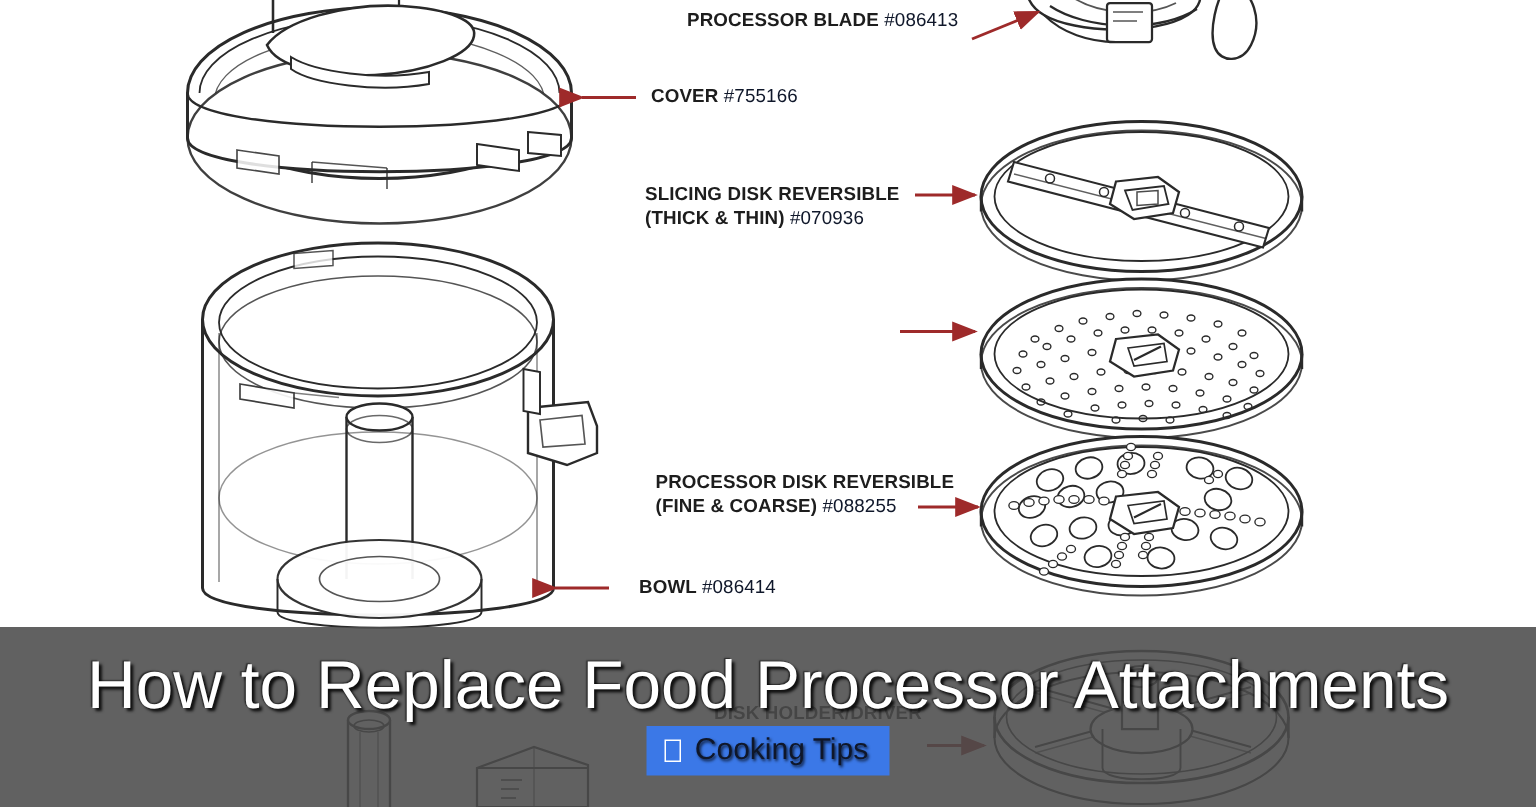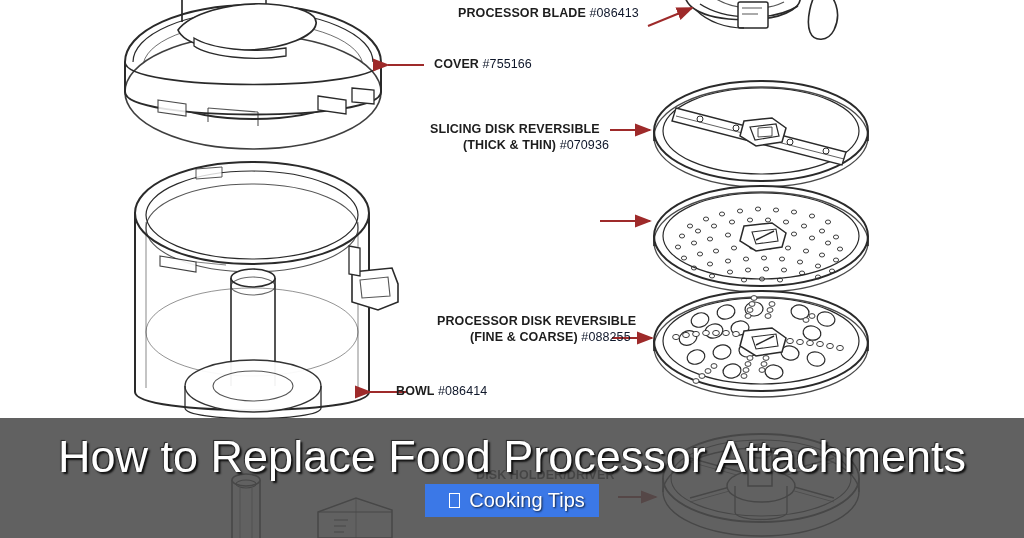--- a/index.html
+++ b/index.html
@@ -17,21 +17,21 @@
   
   .callout{
     position:absolute;
     color:#1d1d1d;
     font-weight:700;
     font-size:12.5px;
     letter-spacing:.1px;
     line-height:15.5px;
     white-space:nowrap;
   }
-  .callout .sub{font-weight:700;margin-left:33px;}
+  .callout .sub{font-weight:700;}
   .callout .num{font-weight:500;color:#0f172a;}
 
   
   #overlay{
     position:absolute;left:0;top:418px;width:1024px;height:120px;
     background:#4b4b4b;
     opacity:.88;
   }
   #overlay-content{
     position:absolute;left:0;top:418px;width:1024px;height:120px;
@@ -42,24 +42,24 @@
     color:#ffffff;
     font-size:45px;
     line-height:37px;
     font-weight:400;
     text-shadow:2px 2px 2px rgba(0,0,0,.85), -1px -1px 1px rgba(0,0,0,.6);
     white-space:nowrap;
   }
   #badge{
     margin-top:9px;
     background:#3b78e7;
-    color:#ffffff;
+    color:#0f172a;
     font-size:20px;
     line-height:24px;
-    padding:4px 14px 5px 24px;
+    padding:4px 14px 5px 12px;
     display:inline-flex;align-items:center;gap:9px;
     text-shadow:1px 1px 2px rgba(0,0,0,.75);
     white-space:nowrap;
   }
   #badge .glyph{
     display:inline-block;
     width:11px;height:15px;
     border:1.6px solid #ffffff;
     box-sizing:border-box;
     background:transparent;
@@ -371,21 +371,21 @@
 
 
   <div class="callout" style="left:437px;top:314px;">
     <div>PROCESSOR DISK REVERSIBLE</div>
     <div>
       <span class="sub">(FINE &amp; COARSE)</span>
       <span class="num">#088255</span>
     </div>
   </div>
 
-  <div class="callout" style="left:396px;top:384px;">
+  <div class="callout" style="left:426px;top:384px;">
     <span>BOWL</span>
     <span class="num">#086414</span>
   </div>
 
   <div class="callout" style="left:476px;top:468px;">
     <span>DISK HOLDER/DRIVER</span>
   </div>
 
   <div id="overlay"></div>
   <div id="overlay-content">

